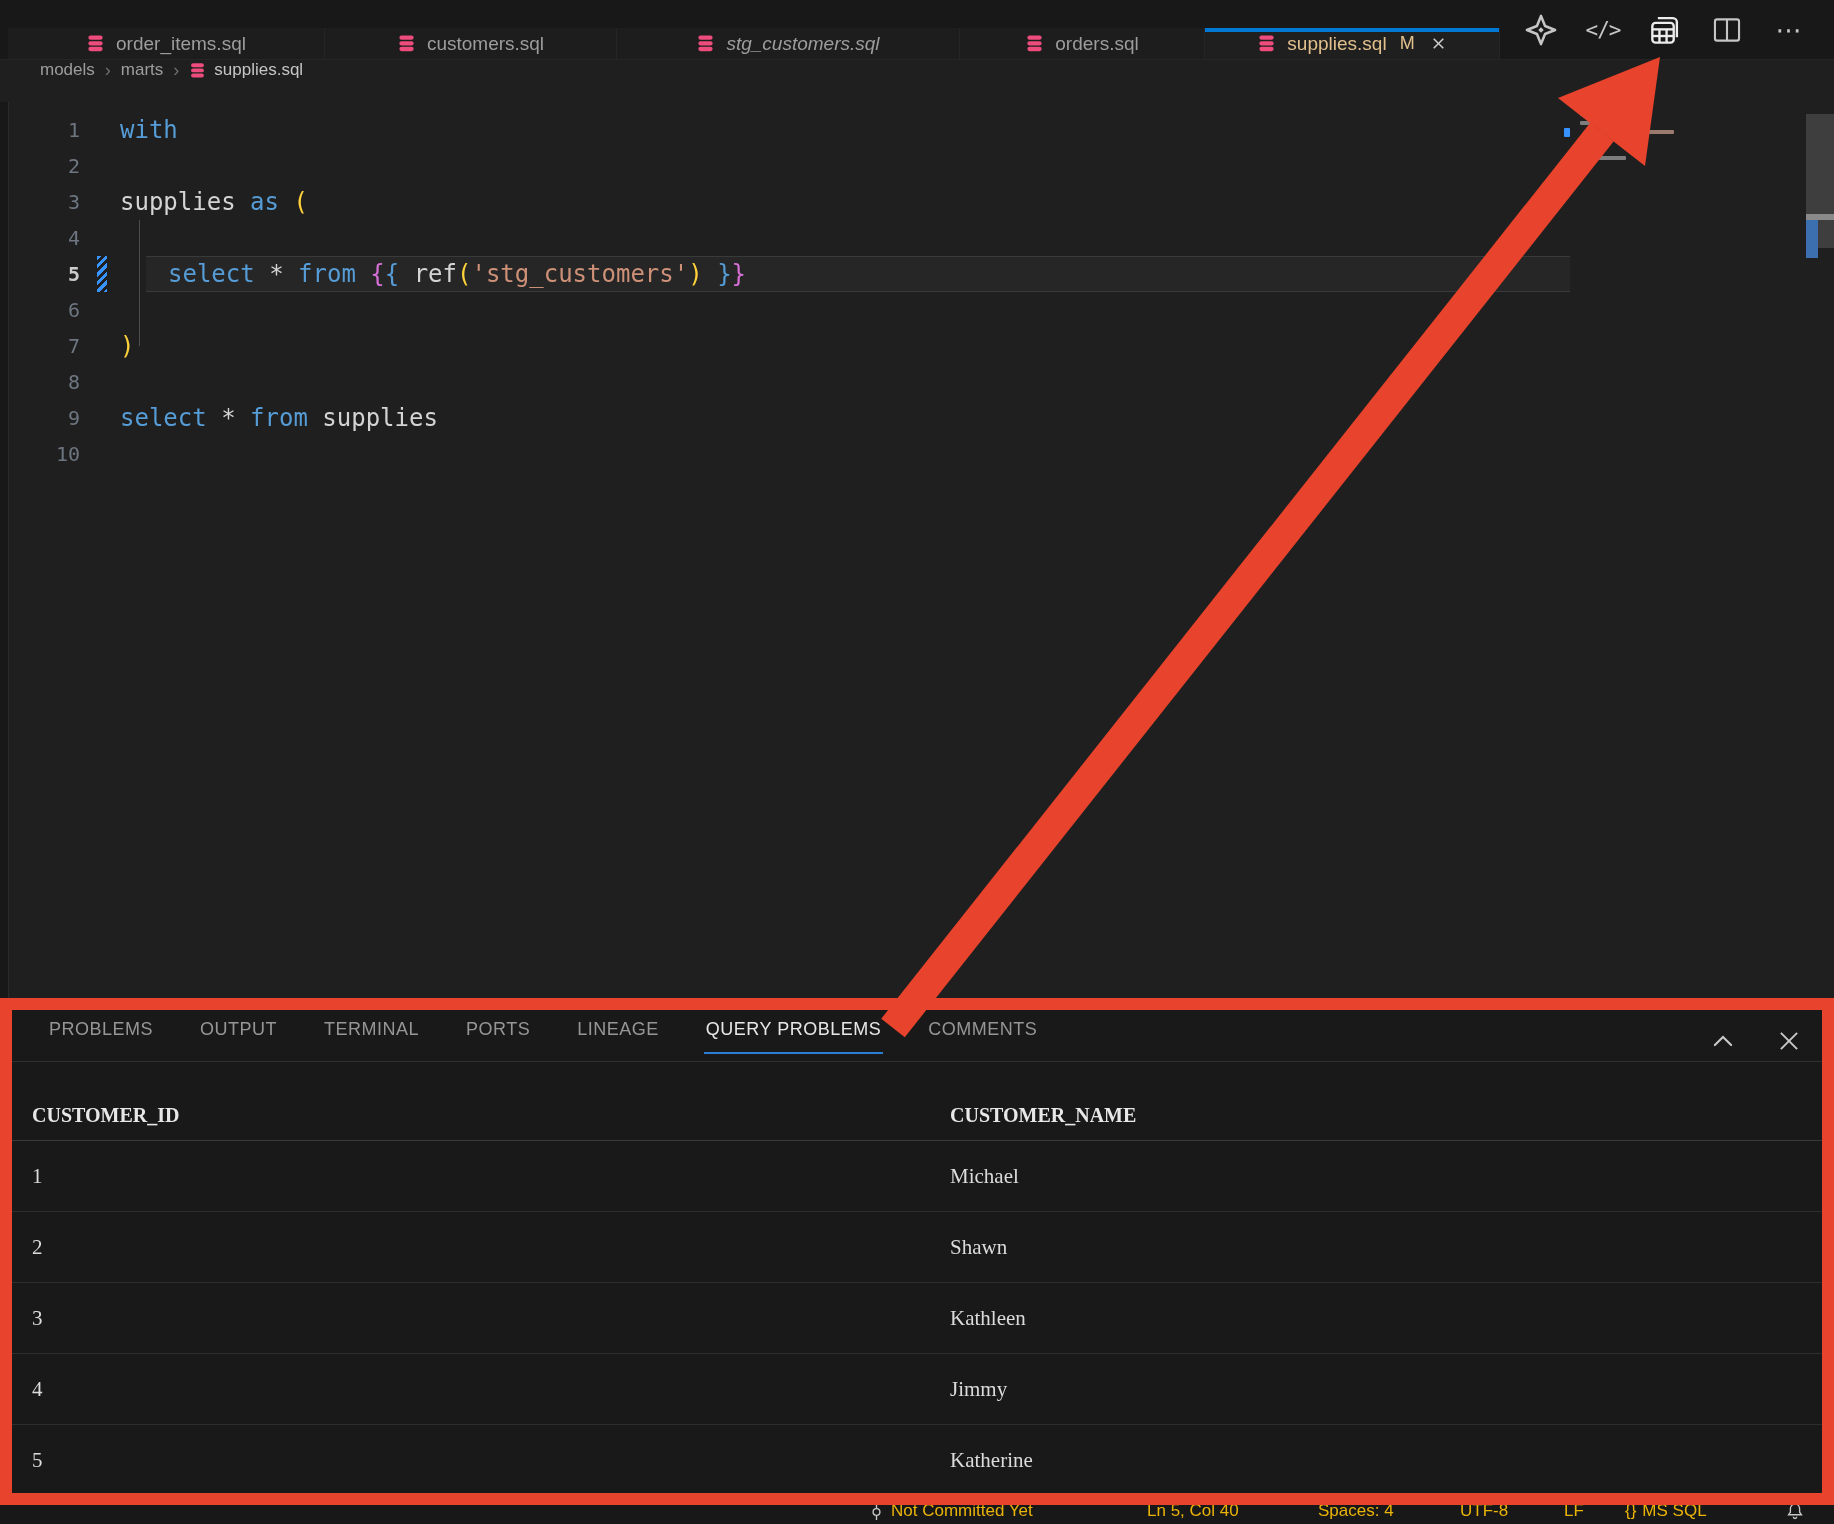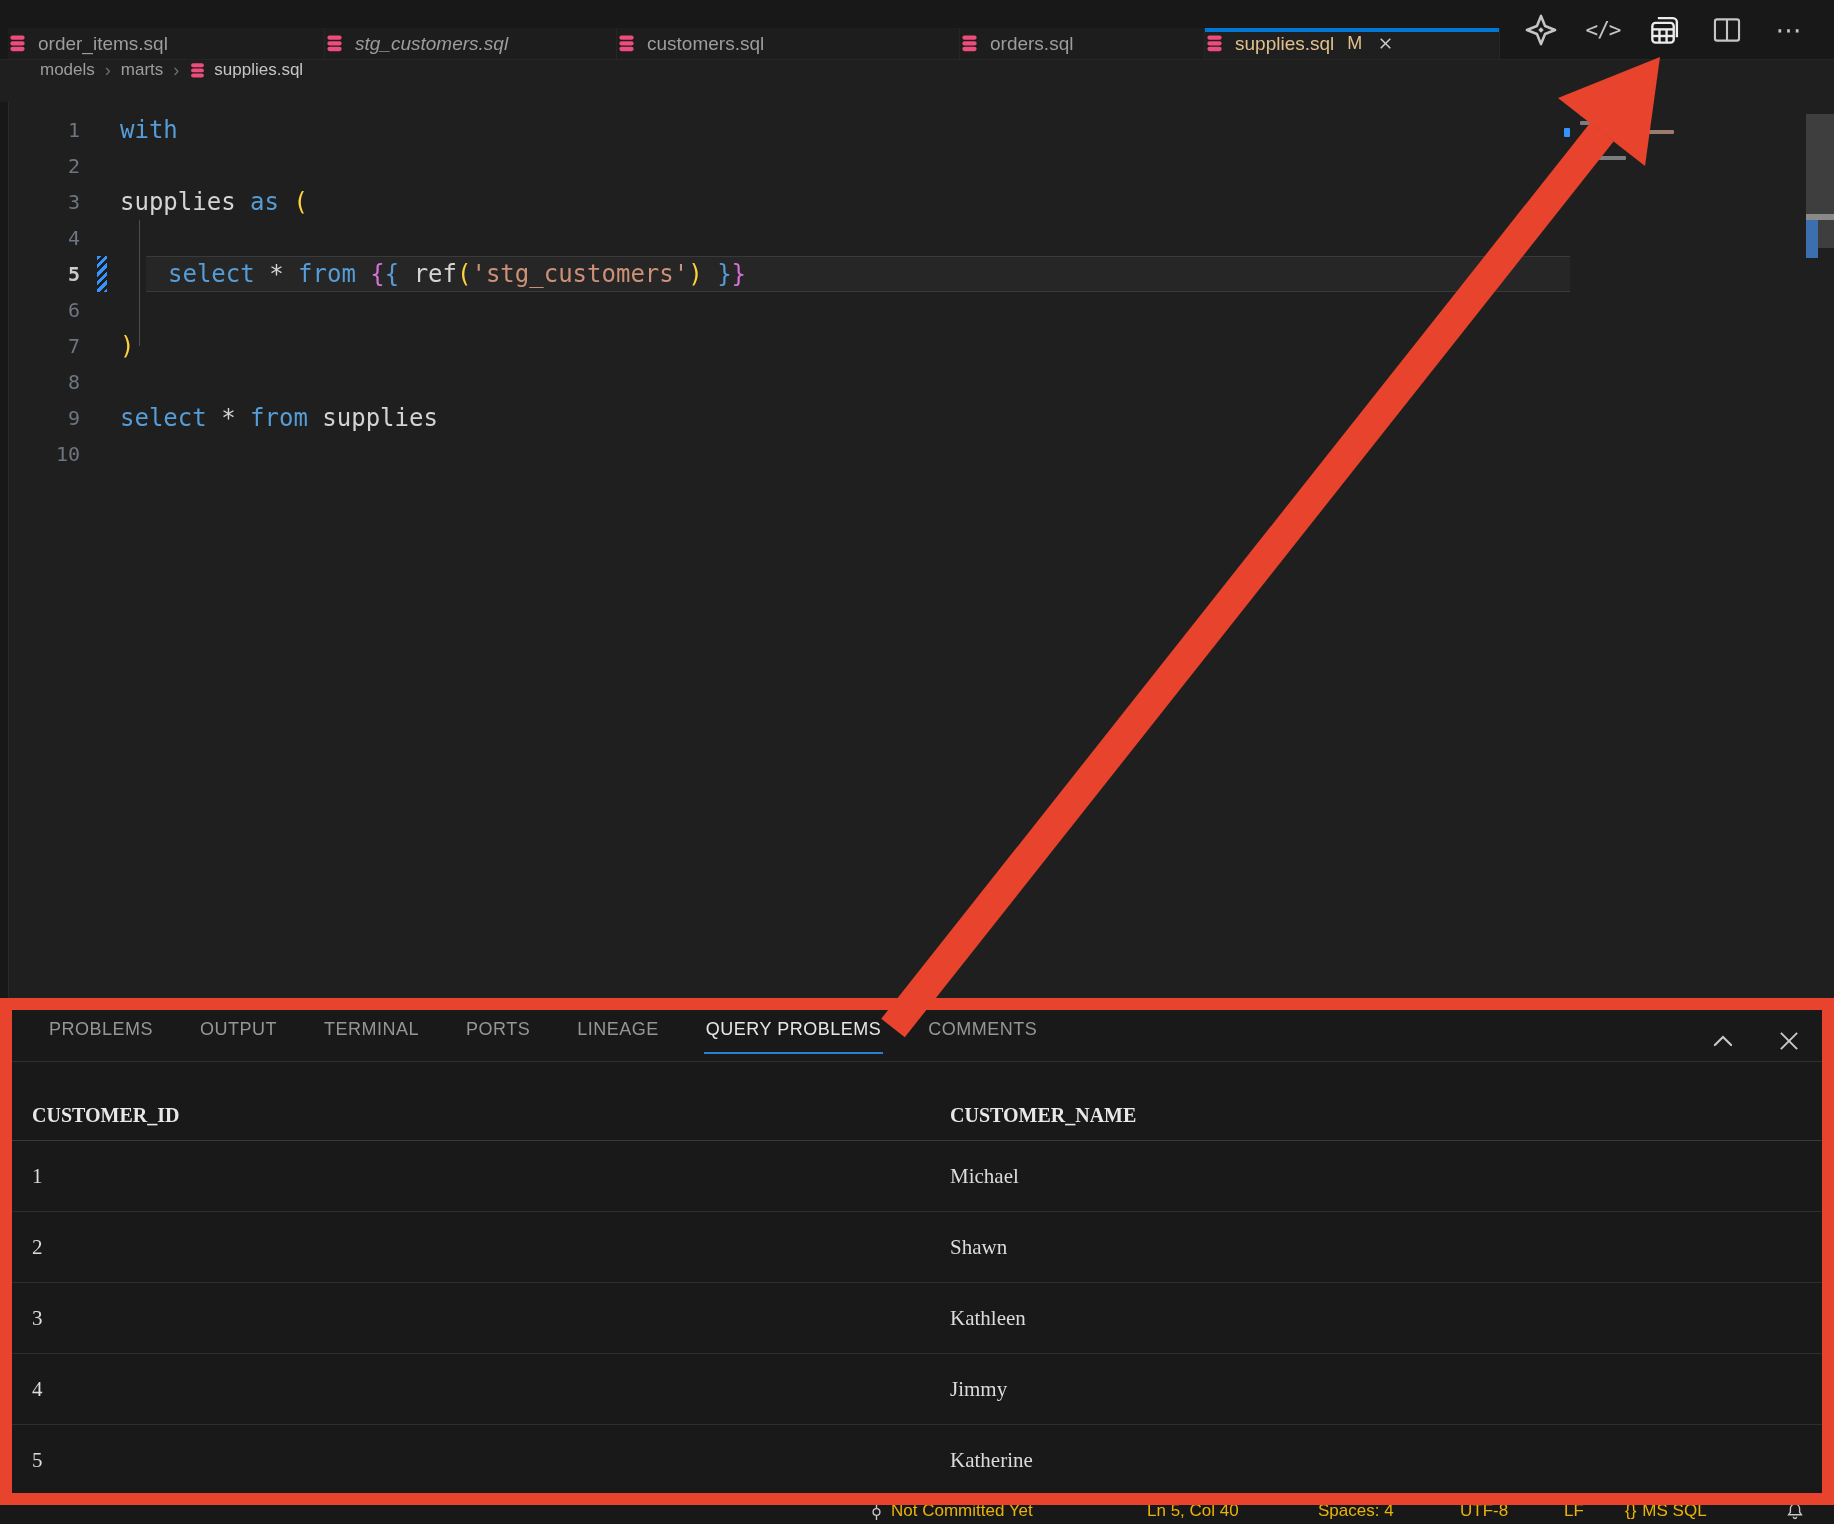--- a/index.html
+++ b/index.html
@@ -8,21 +8,21 @@
     background:#1f1f1f; font-family:"Liberation Sans", sans-serif;
     -webkit-font-smoothing:antialiased;
   }
   
   .tab-bar{
     position:absolute; left:0; top:0; width:1834px; height:60px;
     background:#181818; display:flex; align-items:stretch; padding-left:8px; box-sizing:border-box;
     border-bottom:1px solid #252525;
   }
   .tab{
-    display:flex; align-items:center; gap:11px;
+    display:flex; align-items:center; justify-content:center; gap:11px;
     box-sizing:border-box; border-right:1px solid #252525; background:#1d1d1d;
     color:#9d9d9d; font-size:19px; position:relative; cursor:pointer;margin-top:28px;
   }
   .tab:nth-child(1){width:317px;}
   .tab:nth-child(2){width:292px;}
   .tab:nth-child(3){width:343px;}
   .tab:nth-child(4){width:245px;}
   .tab:nth-child(5){width:295px;}
   .tab.italic .tab-label{font-style:italic;}
   .tab.active{background:#1f1f1f; color:#e2c08d;}
@@ -122,39 +122,39 @@
     <div class="tab">
       <span class="db-icon">
         <svg width="19" height="19" viewBox="0 0 16 16" fill="#ed4c7c">
             <rect x="2" y="1.2" width="12" height="3.7" rx="1.8"></rect>
             <rect x="2" y="6" width="12" height="3.7" rx="1.8"></rect>
             <rect x="2" y="10.8" width="12" height="3.7" rx="1.8"></rect>
           </svg>
       </span>
       <span class="tab-label">order_items.sql</span>
     </div>
+    <div class="tab">
+      <span class="db-icon">
+        <svg width="19" height="19" viewBox="0 0 16 16" fill="#ed4c7c">
+            <rect x="2" y="1.2" width="12" height="3.7" rx="1.8"></rect>
+            <rect x="2" y="6" width="12" height="3.7" rx="1.8"></rect>
+            <rect x="2" y="10.8" width="12" height="3.7" rx="1.8"></rect>
+          </svg>
+      </span>
+      <span class="tab-label">customers.sql</span>
+    </div>
     <div class="tab italic">
       <span class="db-icon">
         <svg width="19" height="19" viewBox="0 0 16 16" fill="#ed4c7c">
             <rect x="2" y="1.2" width="12" height="3.7" rx="1.8"></rect>
             <rect x="2" y="6" width="12" height="3.7" rx="1.8"></rect>
             <rect x="2" y="10.8" width="12" height="3.7" rx="1.8"></rect>
           </svg>
       </span>
       <span class="tab-label">stg_customers.sql</span>
-    </div>
-    <div class="tab">
-      <span class="db-icon">
-        <svg width="19" height="19" viewBox="0 0 16 16" fill="#ed4c7c">
-            <rect x="2" y="1.2" width="12" height="3.7" rx="1.8"></rect>
-            <rect x="2" y="6" width="12" height="3.7" rx="1.8"></rect>
-            <rect x="2" y="10.8" width="12" height="3.7" rx="1.8"></rect>
-          </svg>
-      </span>
-      <span class="tab-label">customers.sql</span>
     </div>
     <div class="tab">
       <span class="db-icon">
         <svg width="19" height="19" viewBox="0 0 16 16" fill="#ed4c7c">
             <rect x="2" y="1.2" width="12" height="3.7" rx="1.8"></rect>
             <rect x="2" y="6" width="12" height="3.7" rx="1.8"></rect>
             <rect x="2" y="10.8" width="12" height="3.7" rx="1.8"></rect>
           </svg>
       </span>
       <span class="tab-label">orders.sql</span>

